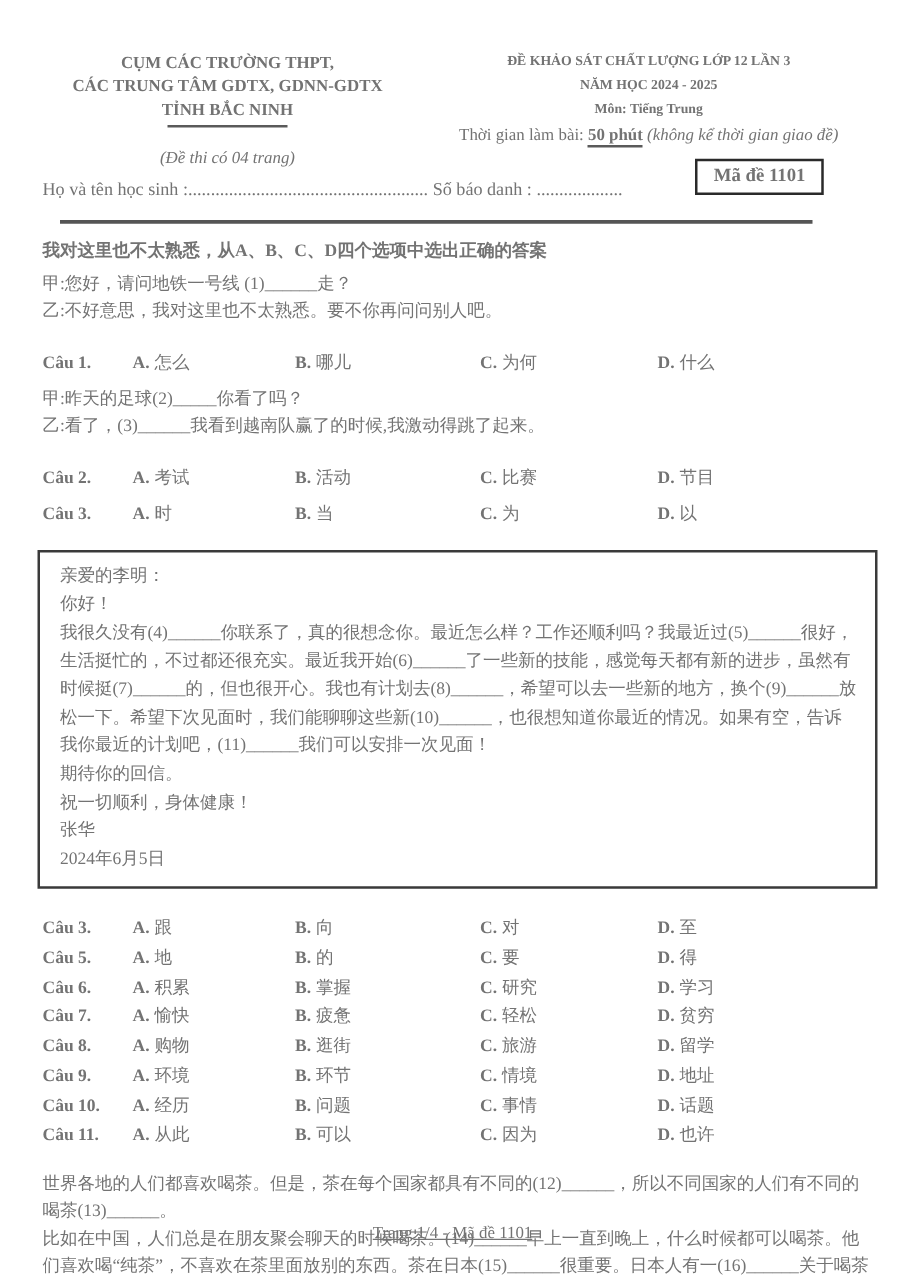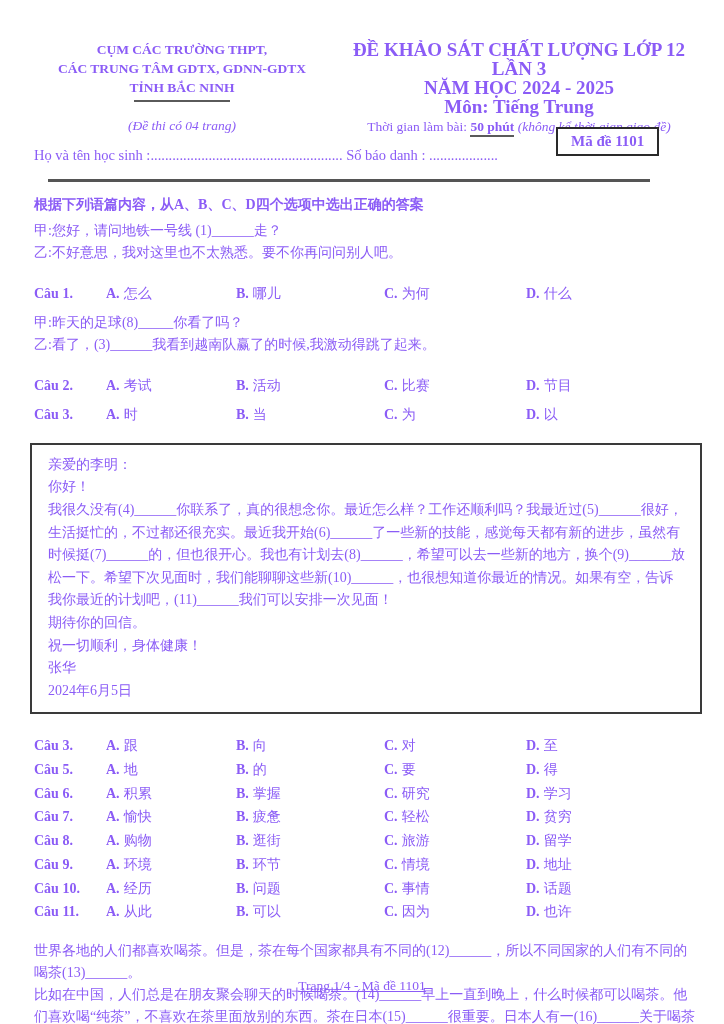--- a/index.html
+++ b/index.html
@@ -1,27 +1,27 @@
 <!DOCTYPE html>
 <html><head>
 <meta charset="utf-8">
 <style>
   * { margin:0; padding:0; box-sizing:border-box; }
   html,body { background:#fff; }
   .page {
     position:relative; width:724px; height:1024px; margin:0 auto;
-    background:#ffffff; color:#8b5cf6; overflow:hidden;
+    background:#ffffff; color:#737373; overflow:hidden;
     font-family:"Liberation Serif","DejaVu Serif",serif;
   }
   
   .header { display:flex; padding:40px 24px 0 34px; }
   .hdr-left { width:296px; text-align:center; }
   .hdr-right { flex:1; text-align:center; padding-left:8px; }
   .hdr-bold { font-weight:bold; font-size:13.5px; line-height:19px; }
-  .hdr-title { font-weight:bold; font-size:19px; line-height:19px; }
+  .hdr-title { font-weight:bold; font-size:11px; line-height:19px; }
   .rule-small { width:96px; border-top:2.5px solid #5a5a5a; margin:3px auto 0; }
   .exam-note { font-style:italic; font-size:13.5px; margin-top:16px; }
   .time-line { font-size:13.5px; line-height:20px; margin-top:1px; }
   .time-value { font-weight:bold; border-bottom:2px solid #5a5a5a; padding-bottom:1px; }
   .time-note { font-style:italic; }
   .code-box {
     position:absolute; left:556px; top:127px;
     border:2px solid #2a2a2a; padding:4px 13px;
     font-weight:bold; font-size:15px; background:#fff;
   }
@@ -73,34 +73,34 @@
   </div>
 
   <div class="code-box">Mã đề 1101</div>
 
   <div class="name-line"><span>Họ và tên học sinh :.....................................................</span><span> Số báo danh : ...................</span></div>
 
   <div class="rule-big"></div>
 
   <div class="content">
 
-    <div class="instr">根据下列语篇内容，从A、B、C、D四个选项中选出正确的答案</div>
+    <div class="instr">我对这里也不太熟悉，从A、B、C、D四个选项中选出正确的答案</div>
 
     <div class="cjk dlg">甲:您好，请问地铁一号线 (1)______走？</div>
     <div class="cjk">乙:不好意思，我对这里也不太熟悉。要不你再问问别人吧。</div>
 
     <div class="qrow sp">
       <span class="qnum">Câu 1.</span>
       <span><b class="olab">A.</b><span class="otext">怎么</span></span>
       <span><b class="olab">B.</b><span class="otext">哪儿</span></span>
       <span><b class="olab">C.</b><span class="otext">为何</span></span>
       <span><b class="olab">D.</b><span class="otext">什么</span></span>
     </div>
 
-    <div class="cjk">甲:昨天的足球(8)_____你看了吗？</div>
+    <div class="cjk">甲:昨天的足球(2)_____你看了吗？</div>
     <div class="cjk">乙:看了，(3)______我看到越南队赢了的时候,我激动得跳了起来。</div>
 
     <div class="qrow sp">
       <span class="qnum">Câu 2.</span>
       <span><b class="olab">A.</b><span class="otext">考试</span></span>
       <span><b class="olab">B.</b><span class="otext">活动</span></span>
       <span><b class="olab">C.</b><span class="otext">比赛</span></span>
       <span><b class="olab">D.</b><span class="otext">节目</span></span>
     </div>
 

